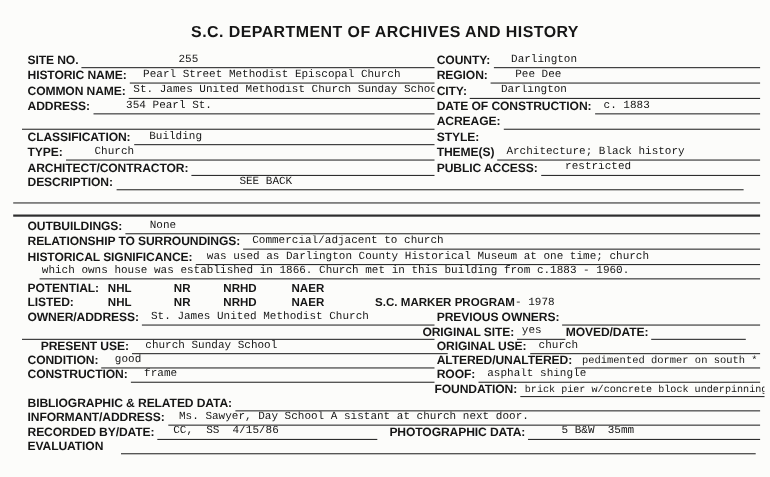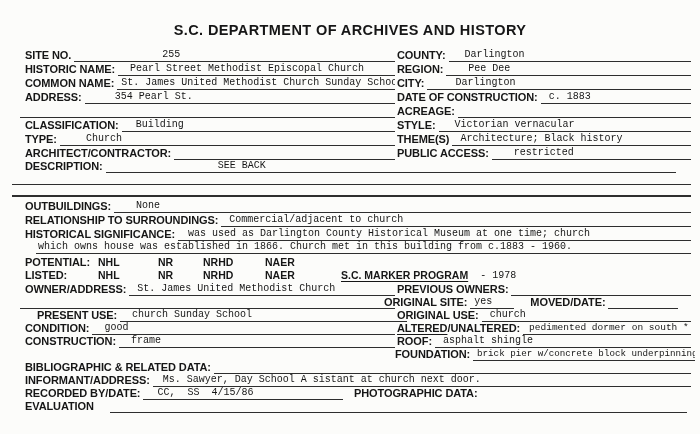--- a/index.html
+++ b/index.html
@@ -19,21 +19,21 @@
   }
   .val{
     flex:1;border-bottom:1.4px solid #2e2e2e;
     font-family:"Liberation Mono","DejaVu Sans Mono",monospace;
     font-size:10px;line-height:12px;white-space:pre;overflow:hidden;
   }
   .val.fixed{flex:0 0 auto;}
   .opt{
     font-weight:bold;font-size:10.5px;line-height:13px;display:inline-block;
   }
-  .u{text-decoration:underline;text-underline-offset:2px;}
+  .u{text-underline-offset:2px;}
   .hline{position:absolute;background:#2e2e2e;height:1.5px;}
   .mono-note{
     font-family:"Liberation Mono","DejaVu Sans Mono",monospace;
     font-size:10px;line-height:13px;white-space:pre;
   }
 </style>
 </head>
 <body>
 
 <div class="page">
@@ -83,21 +83,20 @@
     <span class="lbl">ACREAGE:</span>
     <span class="val" style="padding-left:8px"></span>
   </div>
 
   <div class="row" style="top:119px;left:25px;width:370px">
     <span class="lbl">CLASSIFICATION:</span>
     <span class="val" style="padding-left:14px">Building</span>
   </div>
   <div class="row" style="top:119px;left:397px;width:294px">
     <span class="lbl">STYLE:</span>
-    <span class="val" style="padding-left:16px">Victorian vernacular</span>
   </div>
 
   <div class="row" style="top:133px;left:25px;width:370px">
     <span class="lbl">TYPE:</span>
     <span class="val" style="padding-left:26px">Church</span>
   </div>
   <div class="row" style="top:133px;left:397px;width:294px">
     <span class="lbl">THEME(S)</span>
     <span class="val" style="padding-left:8px">Architecture; Black history</span>
   </div>
@@ -145,39 +144,39 @@
     <span class="opt" style="width:48px">NAER</span>
   </div>
 
   <div class="row" style="top:269px;left:25px;width:640px">
     <span class="lbl" style="width:70px">LISTED:</span>
     <span class="opt" style="width:60px">NHL</span>
     <span class="opt" style="width:45px">NR</span>
     <span class="opt" style="width:62px">NRHD</span>
     <span class="opt" style="width:48px">NAER</span>
     <span class="opt u" style="margin-left:28px">S.C. MARKER PROGRAM</span>
-    <span class="mono-note" style="margin-left:12px">- 1978</span>
+    <span class="mono-note" style="">- 1978</span>
   </div>
 
   <div class="row" style="top:283px;left:25px;width:370px">
     <span class="lbl">OWNER/ADDRESS:</span>
     <span class="val" style="padding-left:8px">St. James United Methodist Church</span>
   </div>
   <div class="row" style="top:283px;left:397px;width:294px">
     <span class="lbl">PREVIOUS OWNERS:</span>
     <span class="val"></span>
   </div>
 
   <div class="row" style="top:296px;left:20px;width:375px">
     <span class="val"></span>
   </div>
   <div class="row" style="top:296px;left:384px;width:294px">
     <span class="lbl">ORIGINAL SITE:</span>
     <span class="val fixed" style="width:40px;padding-left:4px">yes</span>
-    <span class="lbl" style="margin-left:16px">MOVED/DATE:</span>
+    <span class="lbl" style="margin-left:0">MOVED/DATE:</span>
     <span class="val"></span>
   </div>
 
   <div class="row" style="top:309px;left:37px;width:370px">
     <span class="lbl">PRESENT USE:</span>
     <span class="val" style="padding-left:12px">church Sunday School</span>
   </div>
   <div class="row" style="top:309px;left:397px;width:294px">
     <span class="lbl">ORIGINAL USE:</span>
     <span class="val" style="padding-left:8px">church</span>
@@ -215,20 +214,21 @@
     <span class="lbl">INFORMANT/ADDRESS:</span>
     <span class="val" style="padding-left:10px">Ms. Sawyer, Day School A sistant at church next door.</span>
   </div>
 
   <div class="row" style="top:387px;left:25px;width:318px">
     <span class="lbl">RECORDED BY/DATE:</span>
     <span class="val" style="padding-left:14px">CC,  SS  4/15/86</span>
   </div>
   <div class="row" style="top:387px;left:354px;width:337px">
     <span class="lbl">PHOTOGRAPHIC DATA:</span>
+    <span class="val" style="padding-left:30px">5 B&amp;W  35mm</span>
   </div>
 
   <div class="row" style="top:400px;left:25px;width:662px">
     <span class="lbl" style="padding-right:16px">EVALUATION</span>
     <span class="val"></span>
   </div>
 
 </div>
 
 </body></html>

